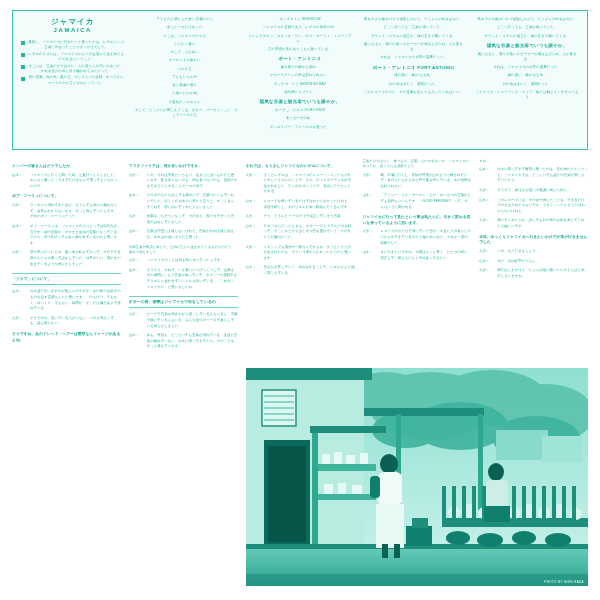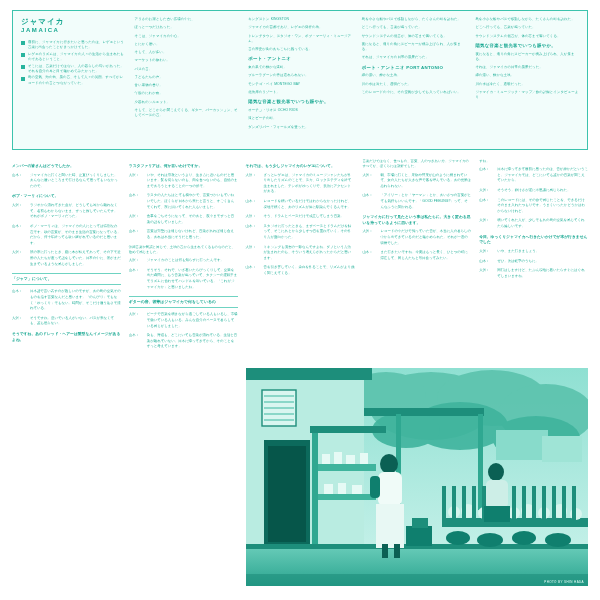--- a/index.html
+++ b/index.html
@@ -25,20 +25,21 @@
     gap:10px;
     background:#f2fdfb;
   }
   .tcol{
     flex:1 1 0;
     min-width:0;
     font-size:3.4px;
     line-height:1.55;
     color:#1fae97;
     letter-spacing:0.1px;
+    text-align:center;
   }
   .title-jp{
     font-size:7.5px;
     font-weight:bold;
     color:#17a791;
     letter-spacing:1px;
     line-height:1.2;
   }
   .title-en{
     font-size:6px;

